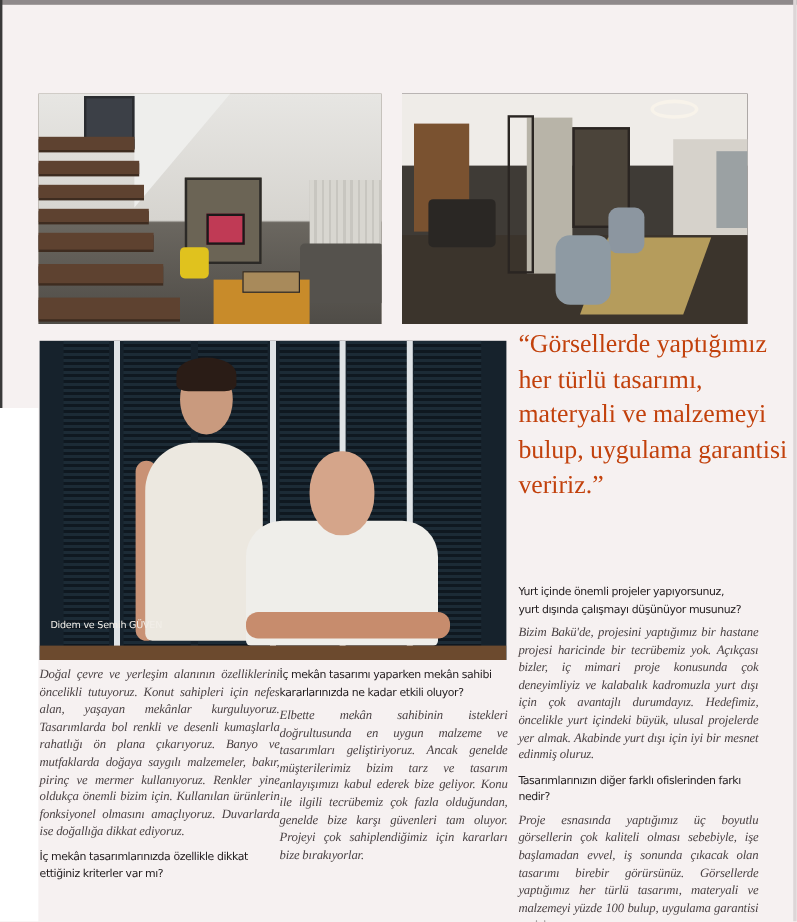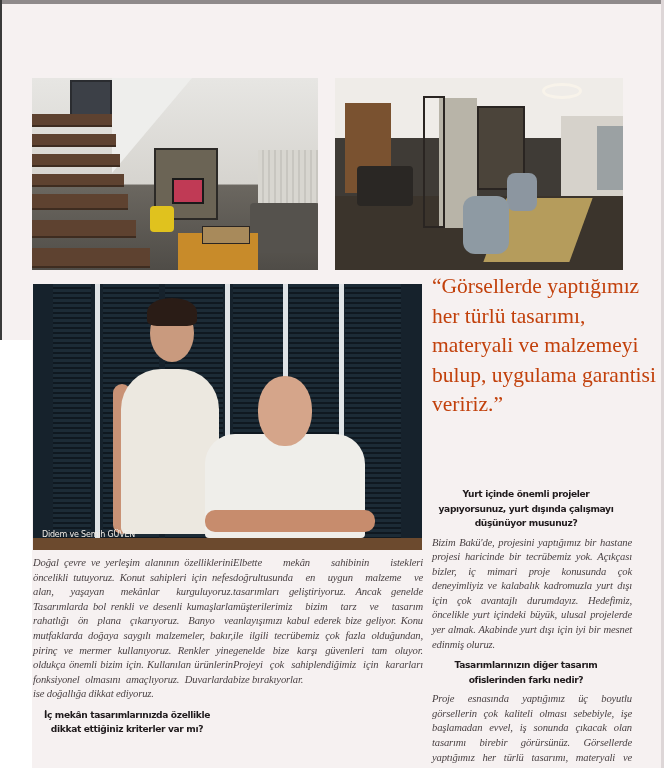--- a/index.html
+++ b/index.html
@@ -53,42 +53,42 @@
     .p3-post { position:absolute; top:0; height:100%; width:5px; background:#dfe3e6; }
     .p3-table { position:absolute; left:0; bottom:0; width:100%; height:12px; background:#6c4a2e; }
     .p3-woman-body { position:absolute; left:88px; top:85px; width:98px; height:165px; background:#ece8e0; border-radius:40px 40px 6px 6px; }
     .p3-woman-arm-l { position:absolute; left:80px; top:100px; width:18px; height:150px; background:#c99275; border-radius:10px; }
     .p3-woman-head { position:absolute; left:117px; top:20px; width:44px; height:58px; background:#c99a7e; border-radius:50%; }
     .p3-woman-hair { position:absolute; left:114px; top:14px; width:50px; height:28px; background:#2a1c16; border-radius:50% 50% 20% 20%; }
     .p3-man-body { position:absolute; left:172px; top:150px; width:160px; height:104px; background:#efeeea; border-radius:30px 30px 4px 4px; }
     .p3-man-head { position:absolute; left:225px; top:92px; width:54px; height:70px; background:#d5a58a; border-radius:48%; }
     .p3-man-arms { position:absolute; left:172px; top:226px; width:170px; height:22px; background:#c78c6d; border-radius:10px; }
     .caption {
-      position:absolute; left:9px; top:246px;
+      position:absolute; left:9px; top:232px;
       font-family: "DejaVu Sans", sans-serif; font-size: 8px; color: #f2eee8;
       letter-spacing: -0.2px;
     }
 
     
     .pull-quote {
       position: absolute; left: 432px; top: 272px; width: 225px;
       font-family: "Liberation Serif", serif;
       font-size: 21.5px; line-height: 29.5px; color: #c2410c;
       margin: 0;
     }
 
     
     .col { position: absolute; font-size: 10px; line-height: 14.2px; }
     .col-1 { left: 33px; top: 556px; width: 200px; }
     .col-2 { left: 233px; top: 556px; width: 190px; }
     .col-3 { left: 432px; top: 487px; width: 200px; }
     .q {
-      font-family: "DejaVu Sans", sans-serif; font-weight: bold;
+      font-family: "DejaVu Sans", sans-serif; font-weight: normal;
       font-size: 9.1px; line-height: 14.5px; color: #1f1a1c;
-      margin: 0 12px 5px 0; letter-spacing: -0.35px; text-align: center;
+      margin: 0 12px 5px 0; letter-spacing: -0.35px;
     }
     .a {
       font-family: "Liberation Serif", serif; font-size: 10.6px;
       line-height: 14.6px; color: #4a4244; margin: 0 0 6px 0;
       letter-spacing: -0.15px; text-align: justify; font-style: italic;
     }
   </style>
 </head>
 <body>
 
@@ -157,21 +157,22 @@
 
 <p class="pull-quote">“Görsellerde yaptığımız her türlü tasarımı, materyali ve malzemeyi bulup, uygulama garantisi veririz.”</p>
 
 <div class="col col-1">
   <p class="a">Doğal çevre ve yerleşim alanının özelliklerini öncelikli tutuyoruz. Konut sahipleri için nefes alan, yaşayan mekânlar kurguluyoruz. Tasarımlarda bol renkli ve desenli kumaşlarla rahatlığı ön plana çıkarıyoruz. Banyo ve mutfaklarda doğaya saygılı malzemeler, bakır, pirinç ve mermer kullanıyoruz. Renkler yine oldukça önemli bizim için. Kullanılan ürünlerin fonksiyonel olmasını amaçlıyoruz. Duvarlarda ise doğallığa dikkat ediyoruz.</p>
   <p class="q">İç mekân tasarımlarınızda özellikle dikkat ettiğiniz kriterler var mı?</p>
 
 </div>
 
 <div class="col col-2">
+  <p class="q">İç mekân tasarımı yaparken mekân sahibi kararlarınızda ne kadar etkili oluyor?</p>
   <p class="a">Elbette mekân sahibinin istekleri doğrultusunda en uygun malzeme ve tasarımları geliştiriyoruz. Ancak genelde müşterilerimiz bizim tarz ve tasarım anlayışımızı kabul ederek bize geliyor. Konu ile ilgili tecrübemiz çok fazla olduğundan, genelde bize karşı güvenleri tam oluyor. Projeyi çok sahiplendiğimiz için kararları bize bırakıyorlar.</p>
 </div>
 
 <div class="col col-3">
   <p class="q">Yurt içinde önemli projeler yapıyorsunuz, yurt dışında çalışmayı düşünüyor musunuz?</p>
   <p class="a">Bizim Bakü'de, projesini yaptığımız bir hastane projesi haricinde bir tecrübemiz yok. Açıkçası bizler, iç mimari proje konusunda çok deneyimliyiz ve kalabalık kadromuzla yurt dışı için çok avantajlı durumdayız. Hedefimiz, öncelikle yurt içindeki büyük, ulusal projelerde yer almak. Akabinde yurt dışı için iyi bir mesnet edinmiş oluruz.</p>
-  <p class="q">Tasarımlarınızın diğer tasarım ofislerinden farkı nedir?</p>
+  <p class="q">Tasarımlarınızın diğer farklı ofislerinden farkı nedir?</p>
   <p class="a"><span>Proje esnasında yaptığımız üç boyutlu görsellerin çok kaliteli olması sebebiyle, işe başlamadan evvel, iş sonunda çıkacak olan tasarımı birebir görürsünüz. Görsellerde yaptığımız her türlü tasarımı, materyali ve malzemeyi yüzde 100 bulup, uygulama garantisi veririz.</span></p>
 </div>
 
 </body></html>

